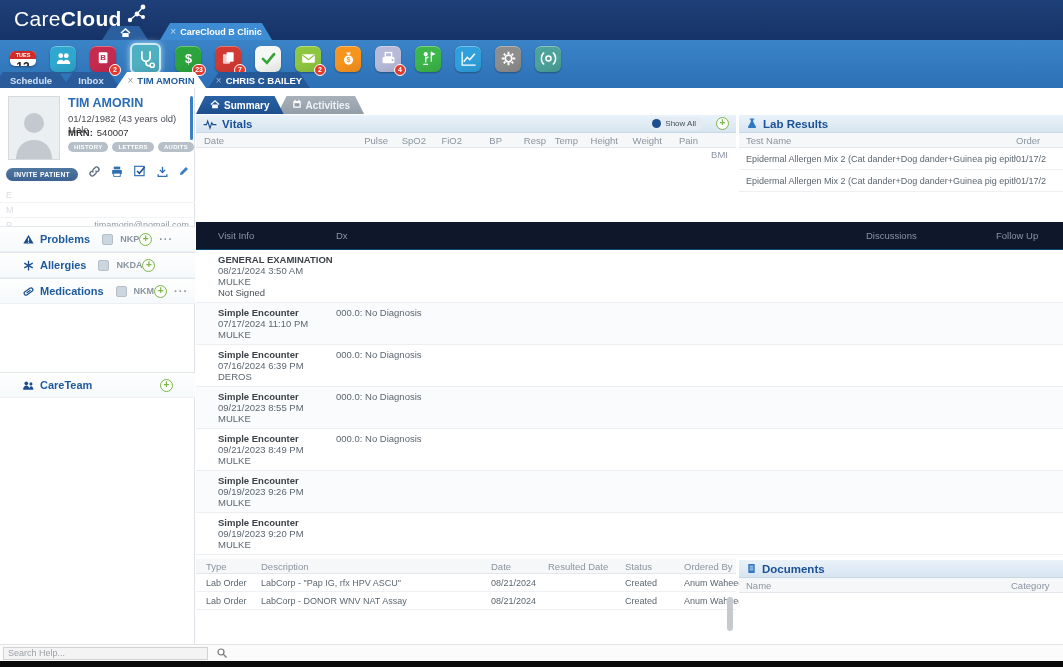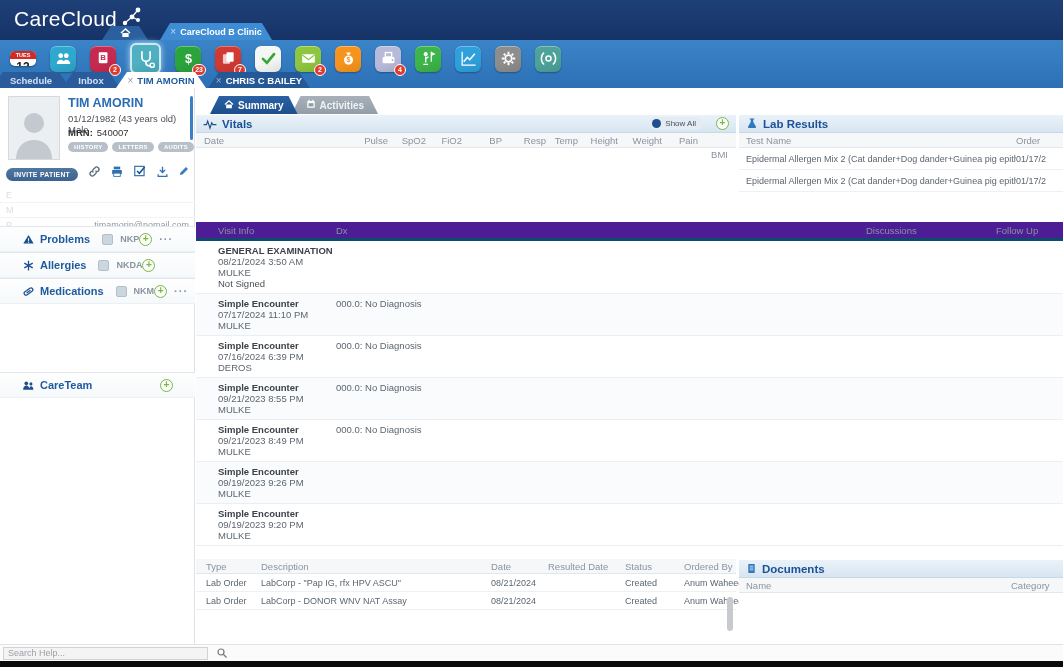--- a/index.html
+++ b/index.html
@@ -3,23 +3,23 @@
 <meta charset="utf-8">
 <style>
   *{box-sizing:border-box;margin:0;padding:0}
   html,body{width:1063px;height:667px;overflow:hidden;background:#fff;
     font-family:"Liberation Sans",sans-serif;-webkit-font-smoothing:antialiased}
   .app{position:relative;width:1063px;height:667px;background:#fff}
 
   
   .topbar{position:absolute;left:0;top:0;width:100%;height:40px;
     background:linear-gradient(#1e4078,#163367)}
-  .logo{position:absolute;left:14px;top:7px;color:#fff;font-size:21px;display:flex;align-items:center}
+  .logo{position:absolute;left:14px;top:7px;color:#fff;font-size:21px;display:flex;align-items:flex-start}
   .logo .lt{font-weight:400;letter-spacing:.3px}
-  .logo .lb{font-weight:400;letter-spacing:.3px}
+  .logo .lb{font-weight:700;letter-spacing:.3px}
   .logo svg{margin-left:2px;margin-top:-4px}
   .home-tab{position:absolute;left:102px;top:26px;width:46px;height:14px;background:#2b5f9e;
     clip-path:polygon(9px 0,calc(100% - 9px) 0,100% 100%,0 100%);
     display:flex;align-items:center;justify-content:center;cursor:pointer}
   .clinic-tab{position:absolute;left:160px;top:23px;width:112px;height:17px;background:#3e8cd3;
     clip-path:polygon(10px 0,calc(100% - 10px) 0,100% 100%,0 100%);
     display:flex;align-items:center;justify-content:center;gap:4px;color:#fff;
     font-size:9px;font-weight:700;cursor:pointer}
   .clinic-tab .x{color:#bcd9f2;font-weight:400;font-size:10px}
 
@@ -88,21 +88,21 @@
   .ssec .sval{color:#8a94a0;font-size:9px;font-weight:700;margin-left:7px;flex:1}
   .plus{width:13px;height:13px;border-radius:50%;border:1.5px solid #7ab648;color:#7ab648;
     background:#fbfdf8;font-size:10px;line-height:10px;font-weight:700;text-align:center;
     flex:none;cursor:pointer}
   .ssec .kebab{margin-left:7px;width:16px;text-align:center}
   .careteam{position:absolute;left:0;top:284px;width:195px}
   .sb-scroll{position:absolute;left:190px;top:8px;width:3px;height:44px;background:#3c80c4;border-radius:2px}
 
   
   .content{position:absolute;left:196px;top:88px;width:867px;height:556px;overflow:hidden;background:#fff}
-  .ctabs{position:absolute;left:14px;top:8px;height:18px;display:flex}
+  .ctabs{position:absolute;left:0;top:8px;height:18px;display:flex}
   .ctab{height:18px;padding:0 14px;clip-path:polygon(9px 0,calc(100% - 9px) 0,100% 100%,0 100%);
     display:flex;align-items:center;gap:4px;font-size:10px;font-weight:700;cursor:pointer;margin-right:-6px}
   .ctab.active{background:linear-gradient(#2a62a5,#1c4e8c);color:#fff;z-index:2}
   .ctab.idle{background:linear-gradient(#a8b1ba,#929da7);color:#eef2f6;z-index:1}
 
   .panel{position:absolute;background:#fff}
   .phead{height:19px;background:linear-gradient(#eaf2f9,#d7e5f1);border-top:1px solid #fff;
     border-bottom:1px solid #c9d8e5;display:flex;align-items:center;padding:0 7px;gap:5px}
   .phead .ptitle{color:#1b5196;font-size:11.5px;font-weight:700;white-space:nowrap}
   .phead svg{flex:none}
@@ -122,21 +122,21 @@
   
   .lab-grid{display:flex;align-items:center;height:22px;border-bottom:1px solid #eef0f3;
     color:#5c6670;font-size:9px}
   .lab-grid .ln{width:277px;padding-left:7px;white-space:nowrap;overflow:hidden;flex:none}
   .lab-grid .ld{flex:none;white-space:nowrap}
   .labcols{padding-left:7px}
   .labcols .lnh{width:270px;flex:none}
 
   
   .enc-grid{display:grid;grid-template-columns:118px 530px 130px auto;padding-left:22px}
-  .enc-head{height:19px;background:#4c1d95;border-bottom:3px solid #0c4a6e;align-items:center;
+  .enc-head{height:28px;background:#0f172a;border-bottom:1px solid #0c4a6e;align-items:center;
     color:#8a94a0;font-size:9.5px}
   .enc-row{border-bottom:1px solid #eceef1;padding-top:4px;padding-bottom:4px;font-size:9.5px;line-height:11px}
   .enc-row:nth-child(even){background:#fafbfc}
   .enc-row .et{font-weight:700;color:#3c4248}
   .enc-row .el{color:#5c6670}
   .enc-row .ens{font-weight:400;color:#4a5056}
   .enc-row .dxl{color:#5c6670}
 
   
   .ord-grid{display:grid;grid-template-columns:50px 225px 52px 72px 54px auto;column-gap:5px;

